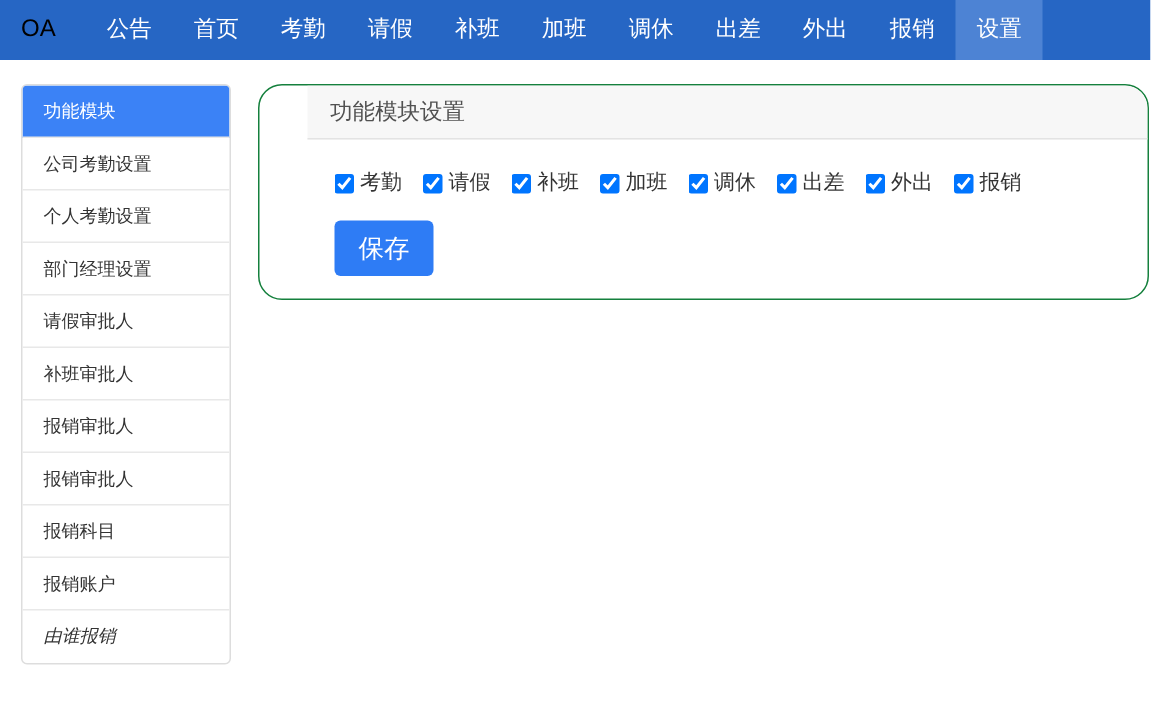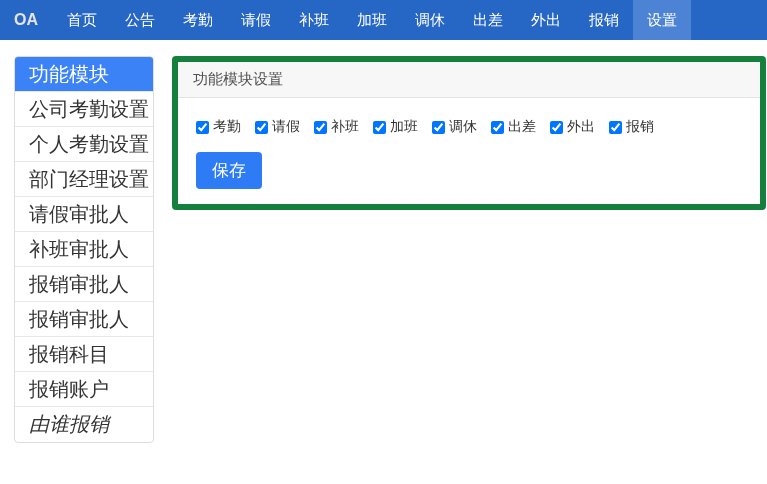--- a/index.html
+++ b/index.html
@@ -11,25 +11,25 @@
   }
   
   .navbar {
     height: 40px;
     background: var(--navbar-bg, #2666c4);
     display: flex;
     align-items: stretch;
     padding-left: 14px;
   }
   .brand {
-    color: #e5e5e5;
-    font-weight: bold;
+    color: #000000;
+    font-weight: normal;
     font-size: 16px;
     line-height: 40px;
-    margin-right: 15px;
+    margin-right: 20px;
     cursor: pointer;
   }
   .nav-items { display: flex; align-items: stretch; }
   .nav-item {
     color: #fff;
     font-size: 15px;
     line-height: 40px;
     padding: 0 14px;
     text-decoration: none;
     cursor: pointer;
@@ -50,42 +50,43 @@
     border: 1px solid #dddddd;
     border-radius: 4px;
     background: #fff;
     overflow: hidden;
     flex-shrink: 0;
   }
   .side-item {
     height: 35px;
     line-height: 34px;
     padding-left: 14px;
-    font-size: 20px;
+    font-size: 12px;
     color: #333333;
     border-bottom: 1px solid #e8e8e8;
     cursor: pointer;
     white-space: nowrap;
   }
   .side-item:last-child { border-bottom: none; font-style: italic; }
   .side-item.active {
     background: var(--sidebar-active-bg, #3b82f6);
     color: #ffffff;
   }
   
   .main {
     flex: 1;
     margin-left: 18px;
     margin-right: 1px;
   }
   .panel {
-    border: 6px solid #15803d;
-    border-radius: 4px;
+    border: 1px solid #15803d;
+    border-radius: 16px;
     background: #fff;
     overflow: hidden;
+    padding-left: 32px;
   }
   .panel-header {
     background: #f7f7f7;
     border-bottom: 1px solid #e3e3e3;
     padding: 8px 15px;
     font-size: 15px;
     color: #515151;
   }
   .panel-body { padding: 20px 15px 15px 18px; }
   .cb-row { display: flex; align-items: center; flex-wrap: wrap; }
@@ -115,22 +116,22 @@
     padding: 7px 16px;
     cursor: pointer;
   }
 </style>
 </head>
 <body>
 
 <nav class="navbar">
   <span class="brand">OA</span>
   <div class="nav-items">
+      <a class="nav-item">公告</a>
       <a class="nav-item">首页</a>
-      <a class="nav-item">公告</a>
       <a class="nav-item">考勤</a>
       <a class="nav-item">请假</a>
       <a class="nav-item">补班</a>
       <a class="nav-item">加班</a>
       <a class="nav-item">调休</a>
       <a class="nav-item">出差</a>
       <a class="nav-item">外出</a>
       <a class="nav-item">报销</a>
       <a class="nav-item active">设置</a>
     </div>

